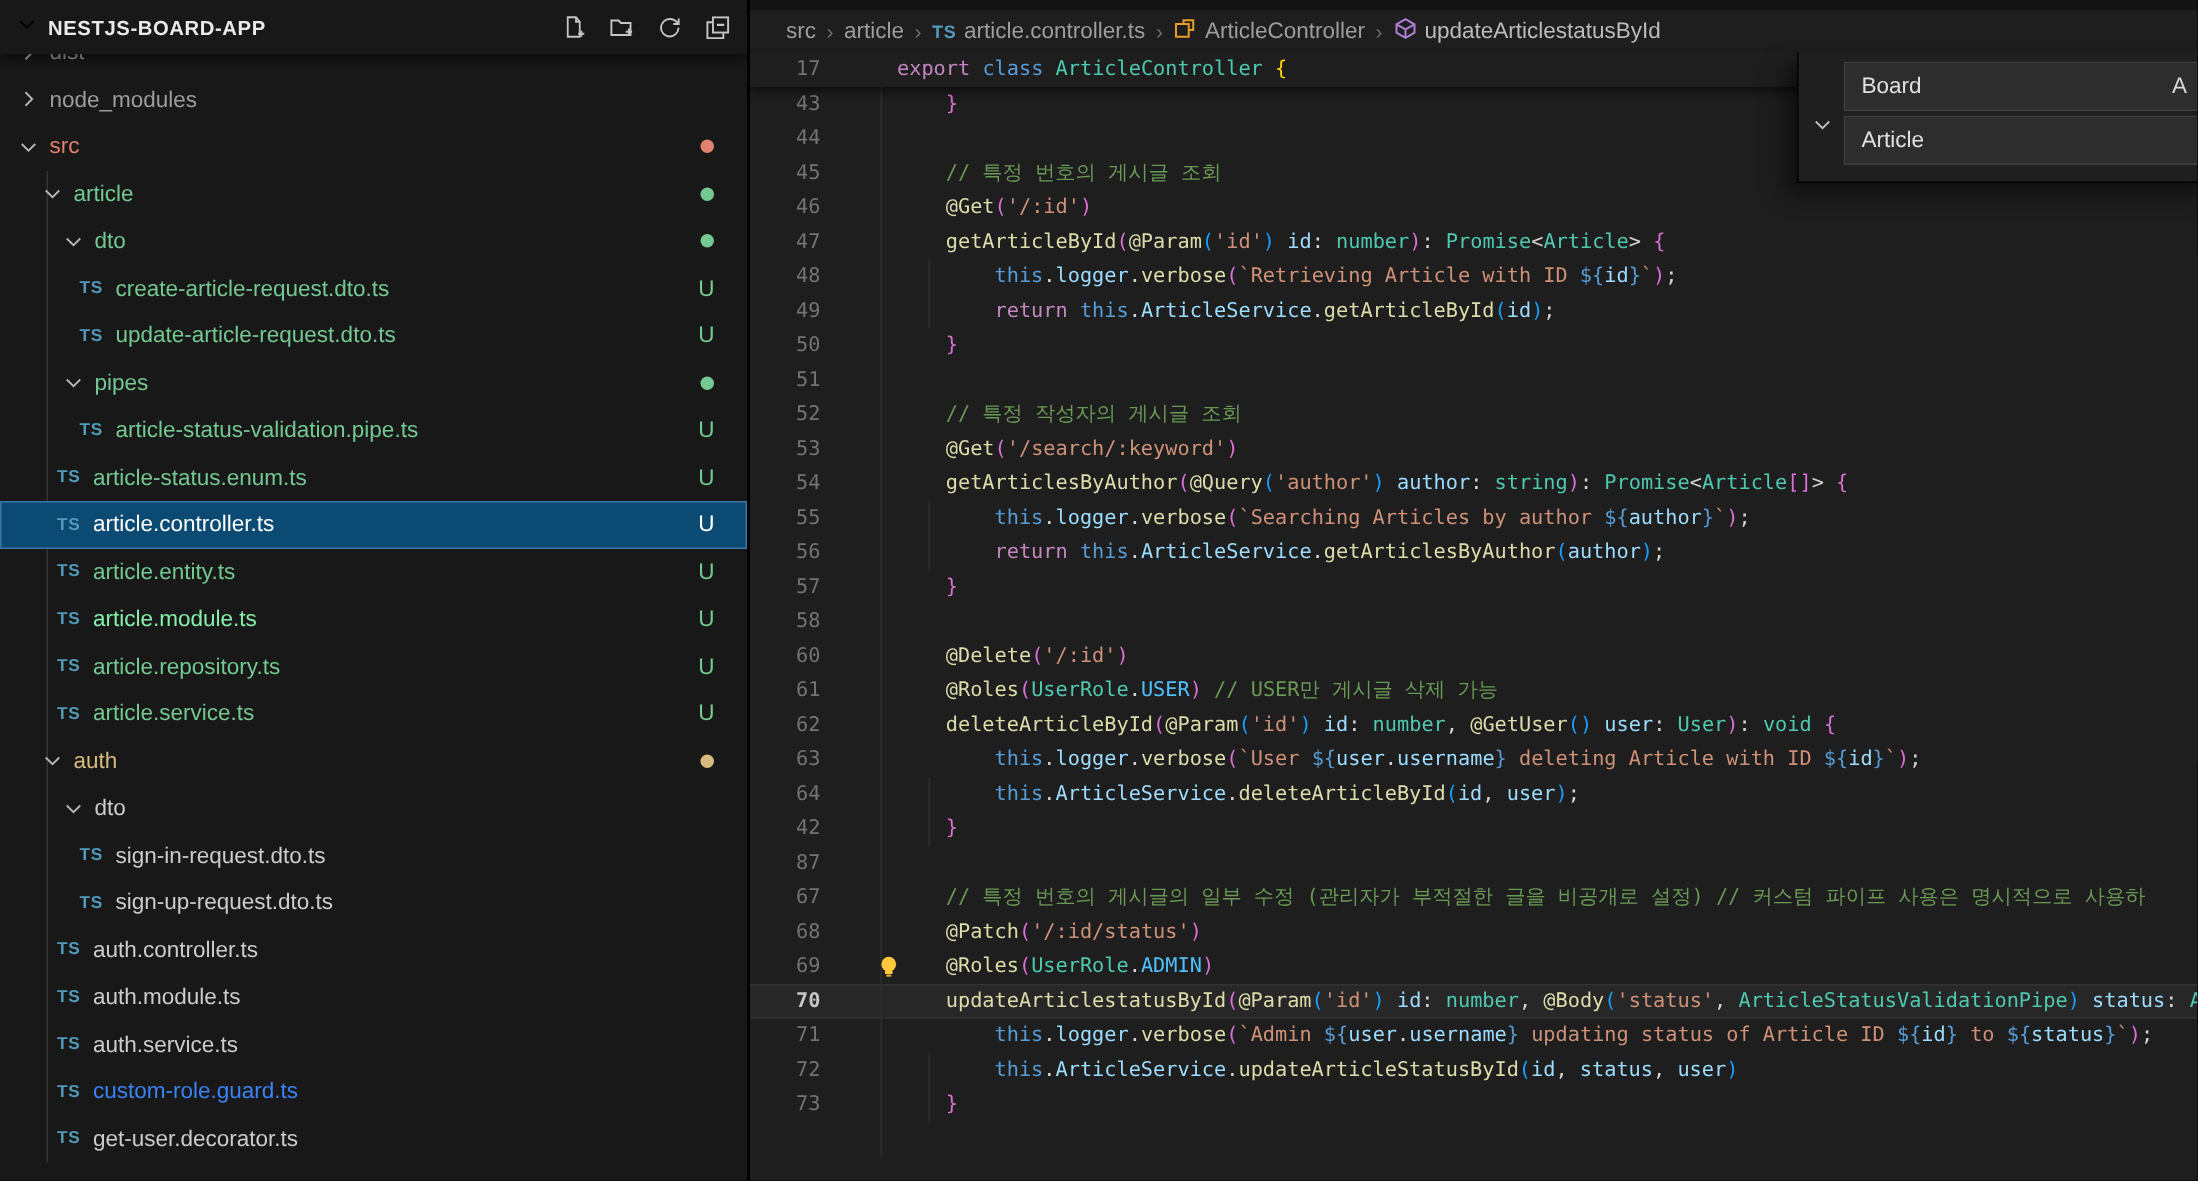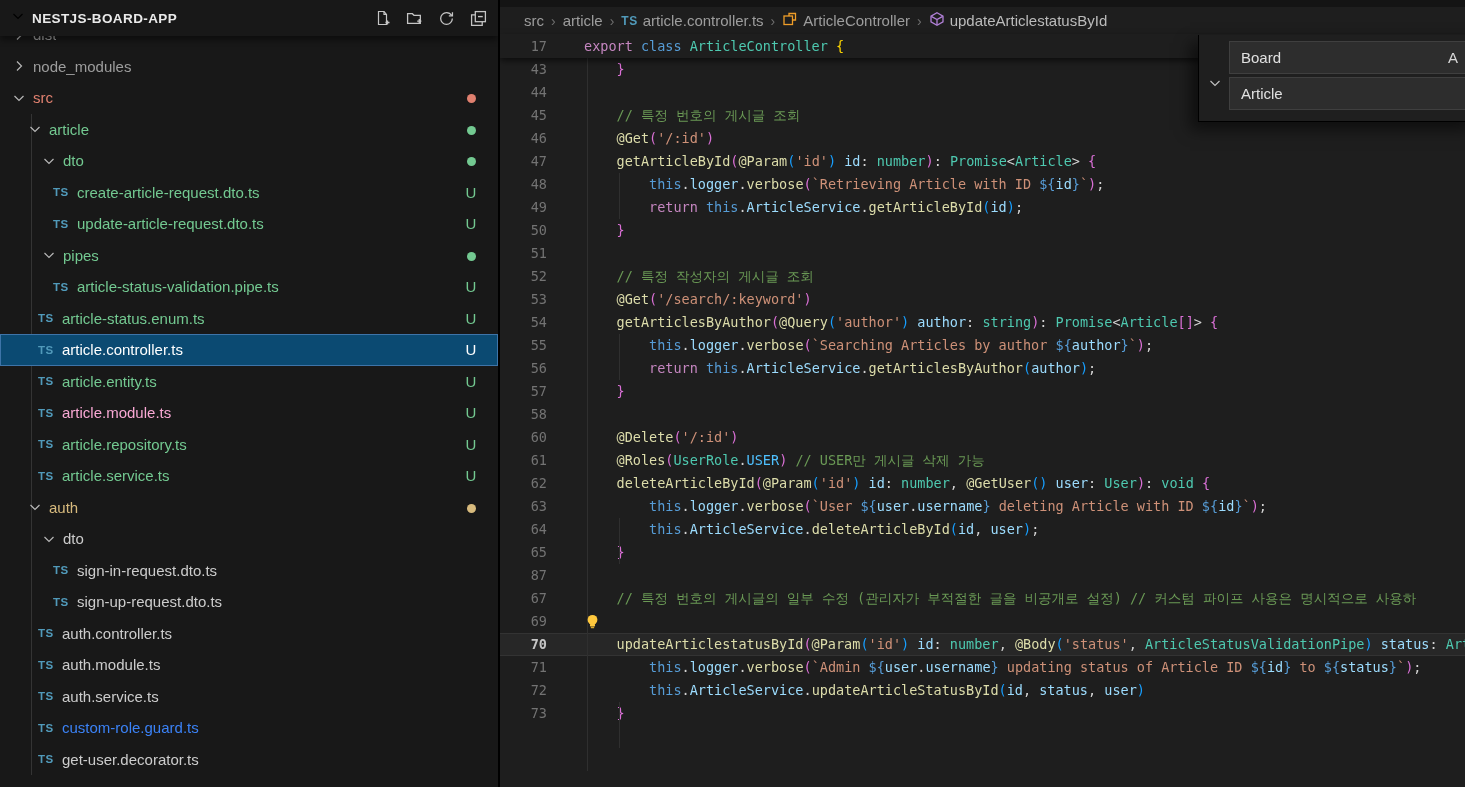--- a/index.html
+++ b/index.html
@@ -51,21 +51,21 @@
   #breadcrumb .crumb { display:flex; align-items:center; gap:5px; }
   #breadcrumb .sep { margin:0 7px; color:#6f6f6f; font-size:14px; }
   #breadcrumb .crumb:last-child { color:#bbbbbb; }
   #breadcrumb .ts-badge { font-size:12px; font-weight:bold; color:#519aba; letter-spacing:.5px; }
   #sticky {
     position:absolute; left:0; top:34px; width:965px; height:24px; z-index:4;
     background:#1e1e1e; box-shadow:0 3px 6px rgba(0,0,0,.55);
   }
   .code-font { font-family:"DejaVu Sans Mono","DejaVu Sans",monospace; font-size:13.5px; }
   .ln { position:absolute; left:0; top:0; width:47px; text-align:right; color:#737373; }
-  .codeline { position:absolute; left:84px; top:0; white-space:pre; }
+  .codeline { position:absolute; left:98px; top:0; white-space:pre; }
   #code { position:absolute; left:0; top:58px; width:965px; height:729px; }
   .eline { position:relative; height:23px; line-height:23px; }
   .eline.current { background:rgba(255,255,255,.045); box-shadow:inset 0 1px 0 #333333, inset 0 -1px 0 #333333; }
   .eline.current .ln { color:#c6c6c6; font-weight:bold; }
   .indent-guide { position:absolute; width:1px; background:#2f2f2f; z-index:0; }
   .bulb { position:absolute; left:84px; top:3px; width:17px; height:17px; z-index:2; }
   
   #popup {
     position:absolute; left:698px; top:35px; width:280px; height:87px; z-index:10;
     background:#1f1f1f; border-left:1px solid #000; border-bottom:1px solid #000;
@@ -164,21 +164,21 @@
           <span class="label" style="color:#ffffff">article.controller.ts</span>
           <span class="badge" style="color:#ffffff">U</span>
         </div>
         <div class="row" style="padding-left: 38px;">
           <span class="ts-badge">TS</span>
           <span class="label" style="color:#73c991">article.entity.ts</span>
           <span class="badge" style="color:#73c991">U</span>
         </div>
         <div class="row" style="padding-left: 38px;">
           <span class="ts-badge">TS</span>
-          <span class="label" style="color:#f9a8d4">article.module.ts</span>
+          <span class="label" style="color:#86efac">article.module.ts</span>
           <span class="badge" style="color:#73c991">U</span>
         </div>
         <div class="row" style="padding-left: 38px;">
           <span class="ts-badge">TS</span>
           <span class="label" style="color:#73c991">article.repository.ts</span>
           <span class="badge" style="color:#73c991">U</span>
         </div>
         <div class="row" style="padding-left: 38px;">
           <span class="ts-badge">TS</span>
           <span class="label" style="color:#73c991">article.service.ts</span>
@@ -383,38 +383,43 @@
         </div>
         <div class="eline">
           <span class="ln">63</span>
           <span class="codeline"><span style="color: rgb(212, 212, 212);">        </span><span style="color: rgb(86, 156, 214);">this</span><span style="color: rgb(212, 212, 212);">.</span><span style="color: rgb(156, 220, 254);">logger</span><span style="color: rgb(212, 212, 212);">.</span><span style="color: rgb(220, 220, 170);">verbose</span><span style="color: rgb(218, 112, 214);">(</span><span style="color: rgb(206, 145, 120);">`User </span><span style="color: rgb(86, 156, 214);">${</span><span style="color: rgb(156, 220, 254);">user</span><span style="color: rgb(212, 212, 212);">.</span><span style="color: rgb(156, 220, 254);">username</span><span style="color: rgb(86, 156, 214);">}</span><span style="color: rgb(206, 145, 120);"> deleting Article with ID </span><span style="color: rgb(86, 156, 214);">${</span><span style="color: rgb(156, 220, 254);">id</span><span style="color: rgb(86, 156, 214);">}</span><span style="color: rgb(206, 145, 120);">`</span><span style="color: rgb(218, 112, 214);">)</span><span style="color: rgb(212, 212, 212);">;</span></span>
         </div>
         <div class="eline">
           <span class="ln">64</span>
           <span class="codeline"><span style="color: rgb(212, 212, 212);">        </span><span style="color: rgb(86, 156, 214);">this</span><span style="color: rgb(212, 212, 212);">.</span><span style="color: rgb(156, 220, 254);">ArticleService</span><span style="color: rgb(212, 212, 212);">.</span><span style="color: rgb(220, 220, 170);">deleteArticleById</span><span style="color: rgb(23, 159, 255);">(</span><span style="color: rgb(156, 220, 254);">id</span><span style="color: rgb(212, 212, 212);">, </span><span style="color: rgb(156, 220, 254);">user</span><span style="color: rgb(23, 159, 255);">)</span><span style="color: rgb(212, 212, 212);">;</span></span>
         </div>
         <div class="eline">
-          <span class="ln">65</span>
+          <span class="ln">42</span>
           <span class="codeline"><span style="color: rgb(212, 212, 212);">    </span><span style="color: rgb(218, 112, 214);">}</span></span>
         </div>
         <div class="eline">
           <span class="ln">87</span>
           <span class="codeline"></span>
         </div>
         <div class="eline">
           <span class="ln">67</span>
           <span class="codeline"><span style="color: rgb(212, 212, 212);">    </span><span style="color: rgb(106, 153, 85);">// 특정 번호의 게시글의 일부 수정 (관리자가 부적절한 글을 비공개로 설정) // 커스텀 파이프 사용은 명시적으로 사용하</span></span>
+        </div>
+        <div class="eline">
+          <span class="ln">68</span>
+          <span class="codeline"><span style="color: rgb(212, 212, 212);">    </span><span style="color: rgb(220, 220, 170);">@Patch</span><span style="color: rgb(218, 112, 214);">(</span><span style="color: rgb(206, 145, 120);">'/:id/status'</span><span style="color: rgb(218, 112, 214);">)</span></span>
         </div>
         <div class="eline">
           <span class="ln">69</span>
           <span class="bulb"><svg width="17" height="17" viewBox="0 0 16 16">
               <circle cx="8" cy="6.4" r="4.6" fill="#ffc83d"></circle>
               <rect x="5.6" y="10.4" width="4.8" height="2.2" rx="0.6" fill="#ffc83d"></rect>
               <rect x="6.4" y="12.9" width="3.2" height="1.4" rx="0.5" fill="#d8a92f"></rect>
             </svg></span>
+          <span class="codeline"><span style="color: rgb(212, 212, 212);">    </span><span style="color: rgb(220, 220, 170);">@Roles</span><span style="color: rgb(218, 112, 214);">(</span><span style="color: rgb(78, 201, 176);">UserRole</span><span style="color: rgb(212, 212, 212);">.</span><span style="color: rgb(79, 193, 255);">ADMIN</span><span style="color: rgb(218, 112, 214);">)</span></span>
         </div>
         <div class="eline current">
           <span class="ln">70</span>
           <span class="codeline"><span style="color: rgb(212, 212, 212);">    </span><span style="color: rgb(220, 220, 170);">updateArticlestatusById</span><span style="color: rgb(218, 112, 214);">(</span><span style="color: rgb(220, 220, 170);">@Param</span><span style="color: rgb(23, 159, 255);">(</span><span style="color: rgb(206, 145, 120);">'id'</span><span style="color: rgb(23, 159, 255);">)</span><span style="color: rgb(212, 212, 212);"> </span><span style="color: rgb(156, 220, 254);">id</span><span style="color: rgb(212, 212, 212);">: </span><span style="color: rgb(78, 201, 176);">number</span><span style="color: rgb(212, 212, 212);">, </span><span style="color: rgb(220, 220, 170);">@Body</span><span style="color: rgb(23, 159, 255);">(</span><span style="color: rgb(206, 145, 120);">'status'</span><span style="color: rgb(212, 212, 212);">, </span><span style="color: rgb(78, 201, 176);">ArticleStatusValidationPipe</span><span style="color: rgb(23, 159, 255);">)</span><span style="color: rgb(212, 212, 212);"> </span><span style="color: rgb(156, 220, 254);">status</span><span style="color: rgb(212, 212, 212);">: </span><span style="color: rgb(78, 201, 176);">ArticleStat</span></span>
         </div>
         <div class="eline">
           <span class="ln">71</span>
           <span class="codeline"><span style="color: rgb(212, 212, 212);">        </span><span style="color: rgb(86, 156, 214);">this</span><span style="color: rgb(212, 212, 212);">.</span><span style="color: rgb(156, 220, 254);">logger</span><span style="color: rgb(212, 212, 212);">.</span><span style="color: rgb(220, 220, 170);">verbose</span><span style="color: rgb(218, 112, 214);">(</span><span style="color: rgb(206, 145, 120);">`Admin </span><span style="color: rgb(86, 156, 214);">${</span><span style="color: rgb(156, 220, 254);">user</span><span style="color: rgb(212, 212, 212);">.</span><span style="color: rgb(156, 220, 254);">username</span><span style="color: rgb(86, 156, 214);">}</span><span style="color: rgb(206, 145, 120);"> updating status of Article ID </span><span style="color: rgb(86, 156, 214);">${</span><span style="color: rgb(156, 220, 254);">id</span><span style="color: rgb(86, 156, 214);">}</span><span style="color: rgb(206, 145, 120);"> to </span><span style="color: rgb(86, 156, 214);">${</span><span style="color: rgb(156, 220, 254);">status</span><span style="color: rgb(86, 156, 214);">}</span><span style="color: rgb(206, 145, 120);">`</span><span style="color: rgb(218, 112, 214);">)</span><span style="color: rgb(212, 212, 212);">;</span></span>
         </div>
         <div class="eline">

